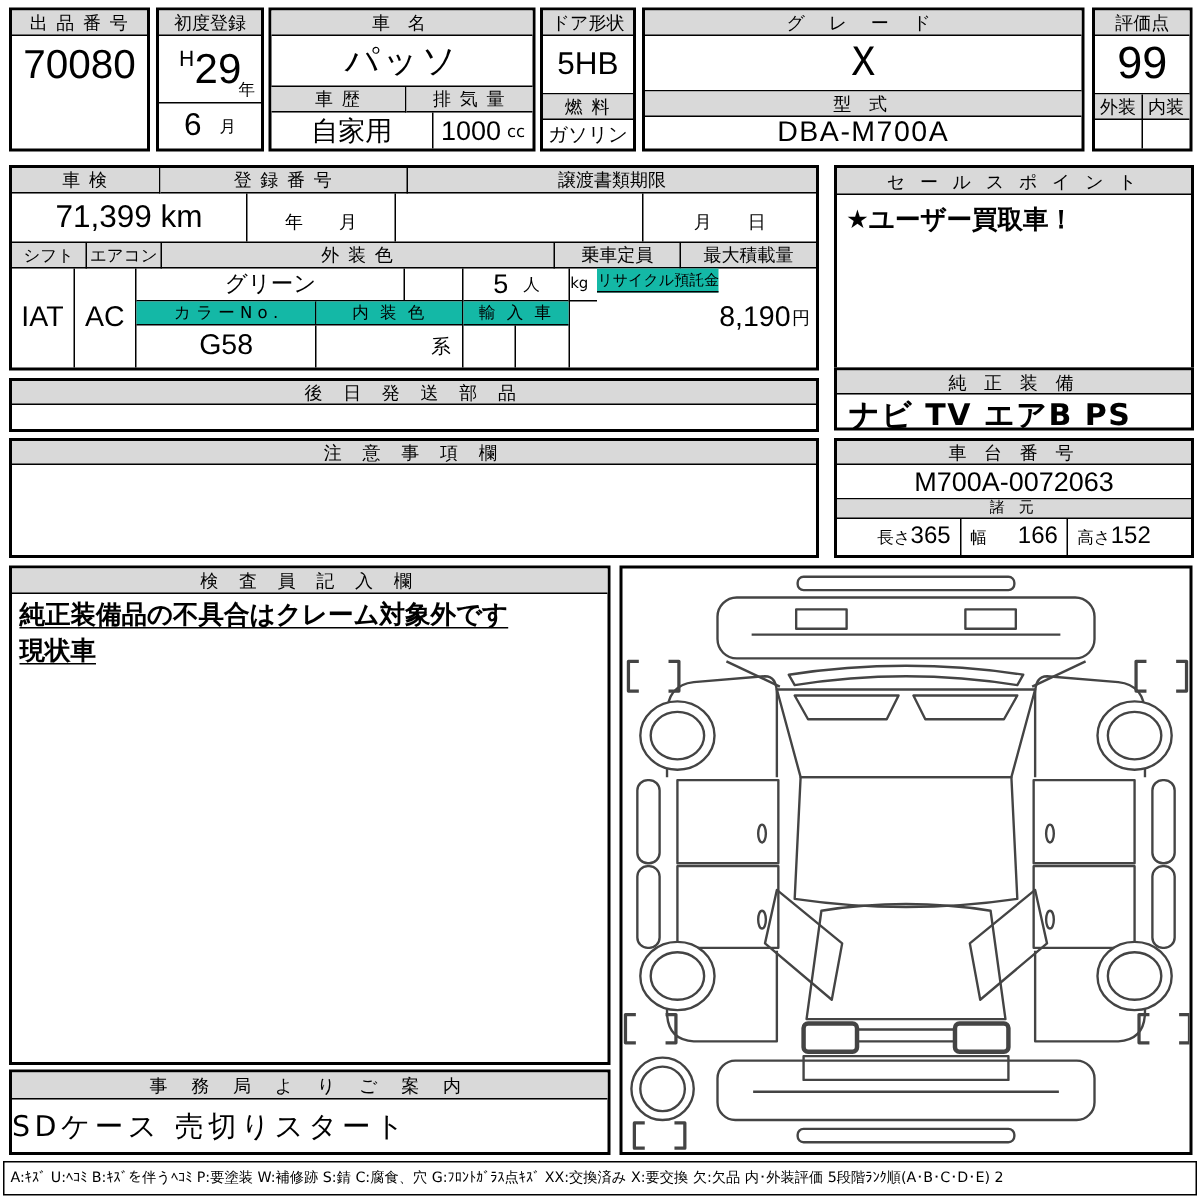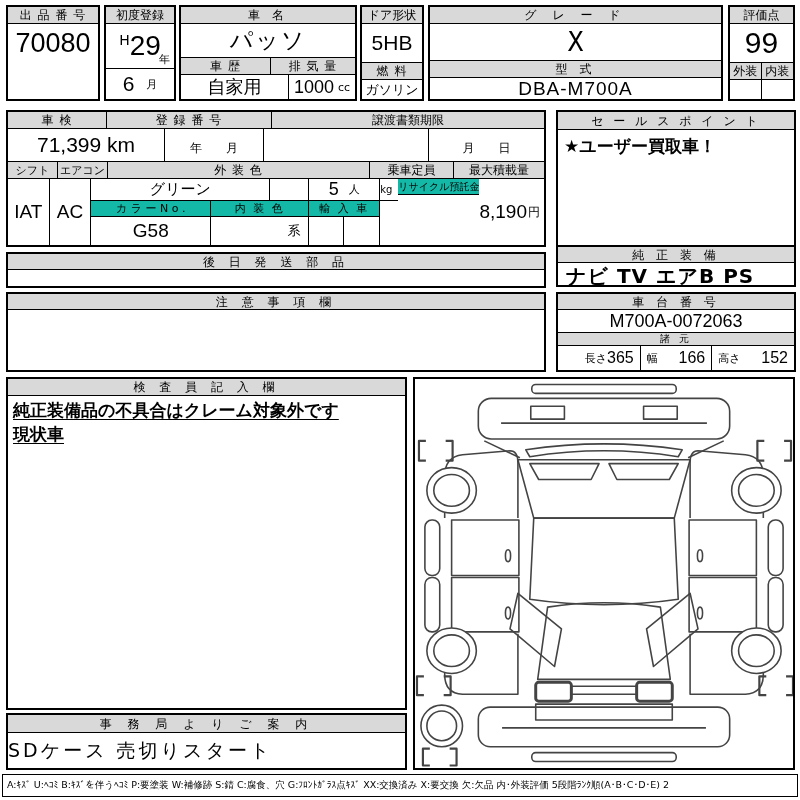--- a/index.html
+++ b/index.html
@@ -174,21 +174,21 @@
     <div class="hdr" style="height:13px;font-size:10px;letter-spacing:3px">諸  元</div>
     <div class="row grow">
       <div class="cell br grow" style="justify-content:flex-end;padding:0 6px">
         <span style="font-size:11px">長さ</span>
         <span class="mono" style="font-size:16px">365</span>
       </div>
       <div class="cell br grow" style="justify-content:space-between;padding:0 6px">
         <span style="font-size:11px">幅</span>
         <span class="mono" style="font-size:16px">166</span>
       </div>
-      <div class="cell grow" style="justify-content:space-between;padding:0 6px">
+      <div class="cell grow" style="justify-content:flex-start;padding:0 6px">
         <span style="font-size:11px">高さ</span>
         <span class="mono" style="font-size:16px">152</span>
       </div>
     </div>
   </div>
 
   <div class="box" style="left:6px;top:377px;width:401px;height:333px">
     <div class="hdr" style="height:17px;letter-spacing:5px">検 査 員 記 入 欄</div>
     <div class="grow" style="padding:3px 5px;font-weight:bold;font-size:17px;line-height:1.4">
       <div class="u-line">純正装備品の不具合はクレーム対象外です</div>

